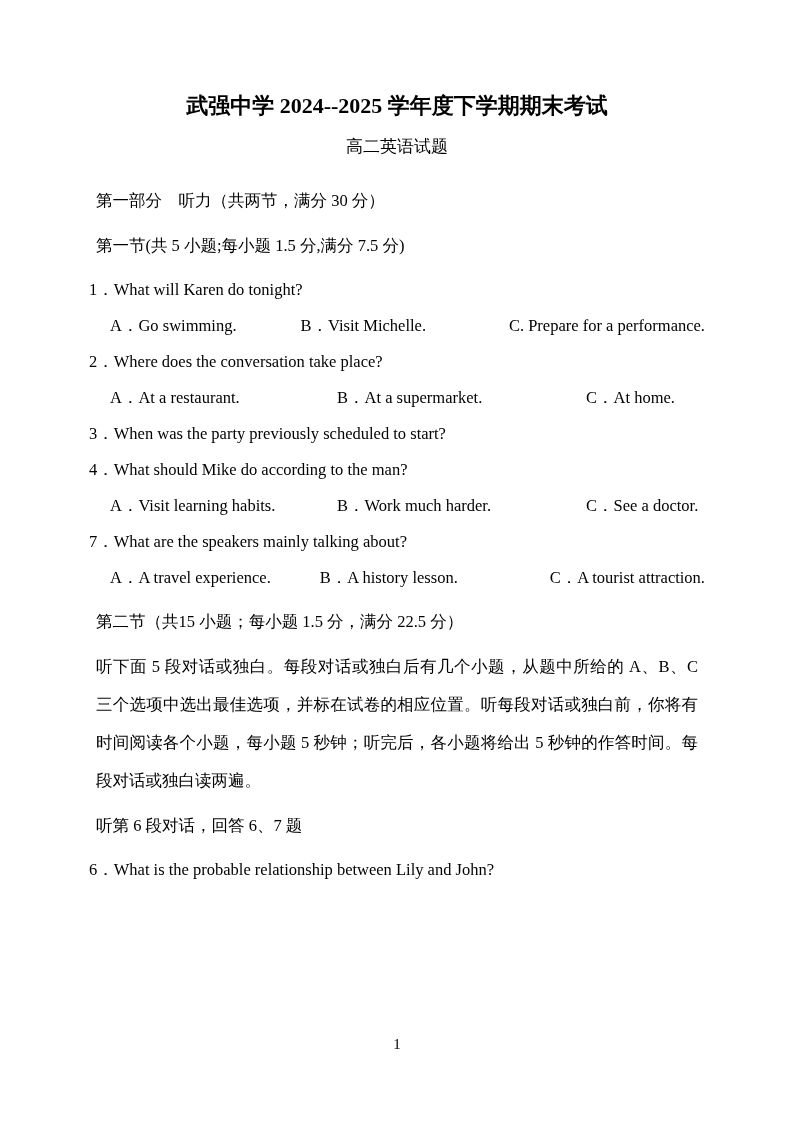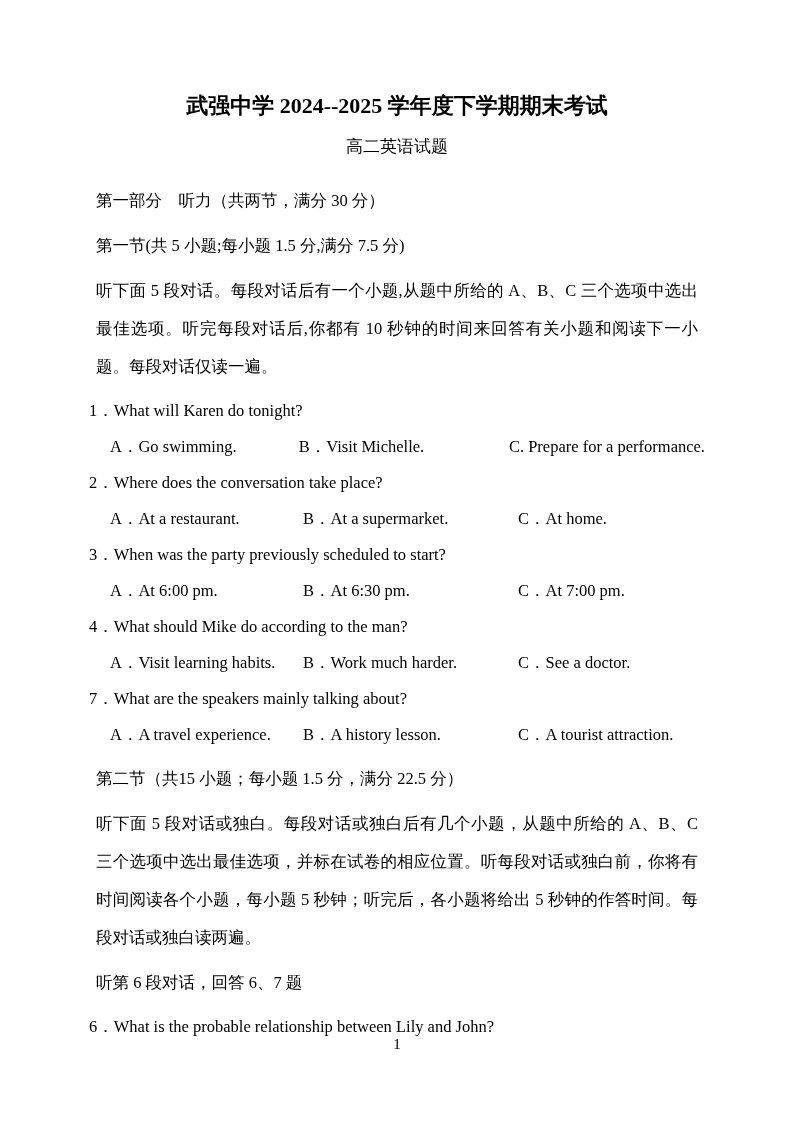--- a/index.html
+++ b/index.html
@@ -42,20 +42,21 @@
   }
   .question { }
   .q-text {
     margin: 0;
     line-height: 36px;
   }
   .options {
     display: flex;
     padding-left: 21px;
     line-height: 36px;
+    gap: 34px;
   }
   .opt { white-space: nowrap; }
   .opt-a { width: 193px; }
   .opt-b { width: 215px; }
   .opt-c { flex: 1; }
   .page-number {
     position: absolute;
     bottom: 70px;
     left: 0;
     right: 0;
@@ -67,21 +68,20 @@
 </head>
 <body>
 
 <div class="page">
 
   <h1 class="title">武强中学 2024--2025 学年度下学期期末考试</h1>
   <h2 class="subtitle">高二英语试题</h2>
 
   <p class="para">第一部分　听力（共两节，满分 30 分）</p>
   <p class="para">第一节(共 5 小题;每小题 1.5  分,满分 7.5 分)</p>
-  <p class="para justify">听下面 5 段对话。每段对话后有一个小题,从题中所给的 A、B、C 三个选项中选出最佳选项。听完每段对话后,你都有 10 秒钟的时间来回答有关小题和阅读下一小题。每段对话仅读一遍。</p>
 
   <div class="question">
     <p class="q-text">1．What will Karen do tonight?</p>
     <div class="options">
       <span class="opt opt-a">A．Go swimming.</span>
       <span class="opt opt-b">B．Visit Michelle.</span>
       <span class="opt opt-c">C. Prepare for a performance.</span>
     </div>
   </div>
 
@@ -89,25 +89,20 @@
     <p class="q-text">2．Where does the conversation take place?</p>
     <div class="options">
       <span class="opt opt-a">A．At a restaurant.</span>
       <span class="opt opt-b">B．At a supermarket.</span>
       <span class="opt opt-c">C．At home.</span>
     </div>
   </div>
 
   <div class="question">
     <p class="q-text">3．When was the party previously scheduled to start?</p>
-    <div class="options">
-      <span class="opt opt-a">A．At 6:00 pm.</span>
-      <span class="opt opt-b">B．At 6:30 pm.</span>
-      <span class="opt opt-c">C．At 7:00 pm.</span>
-    </div>
   </div>
 
   <div class="question">
     <p class="q-text">4．What should Mike do according to the man?</p>
     <div class="options">
       <span class="opt opt-a">A．Visit learning habits.</span>
       <span class="opt opt-b">B．Work much harder.</span>
       <span class="opt opt-c">C．See a doctor.</span>
     </div>
   </div>

